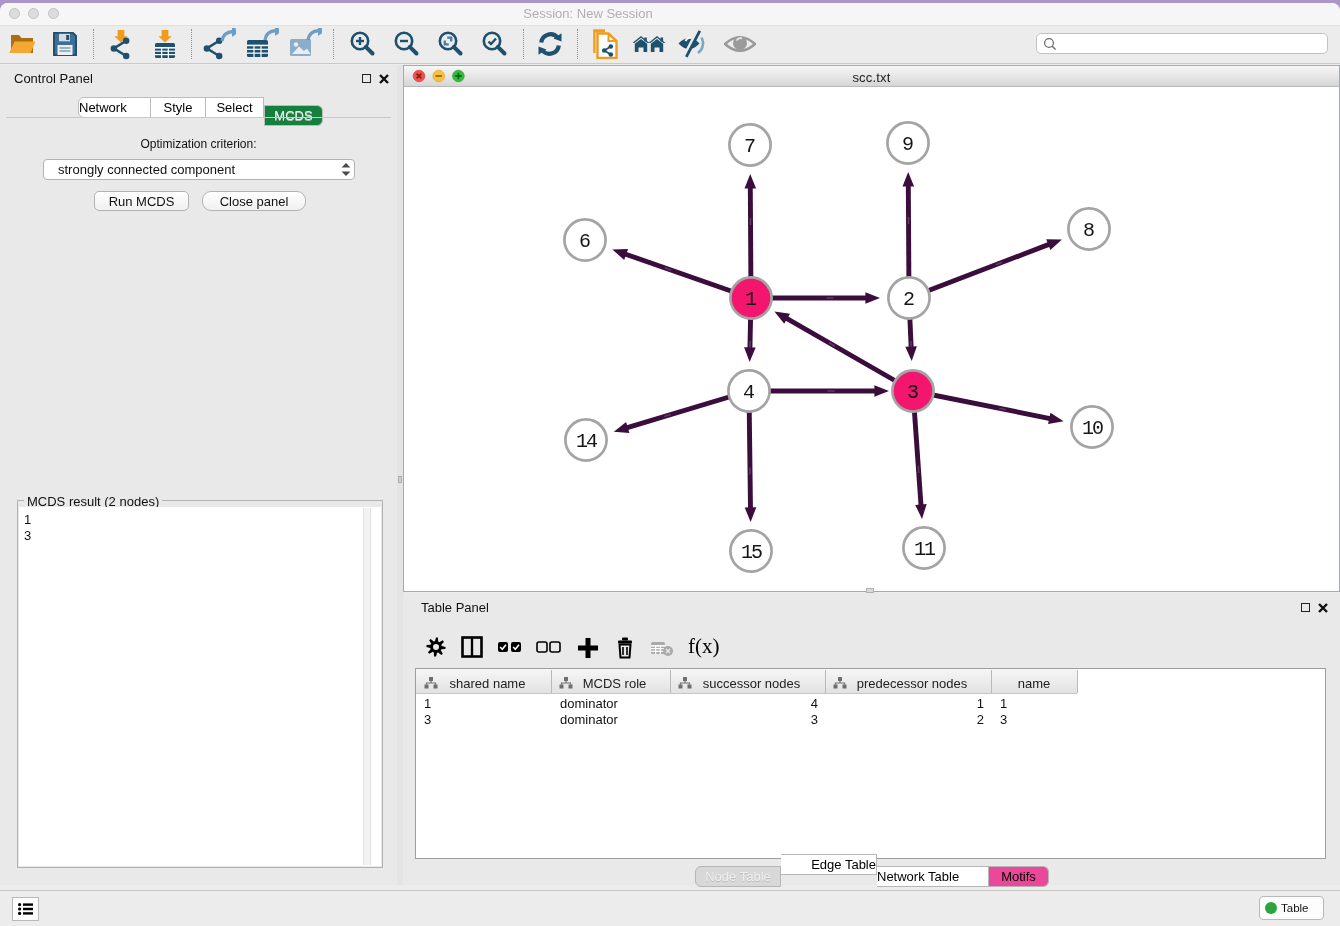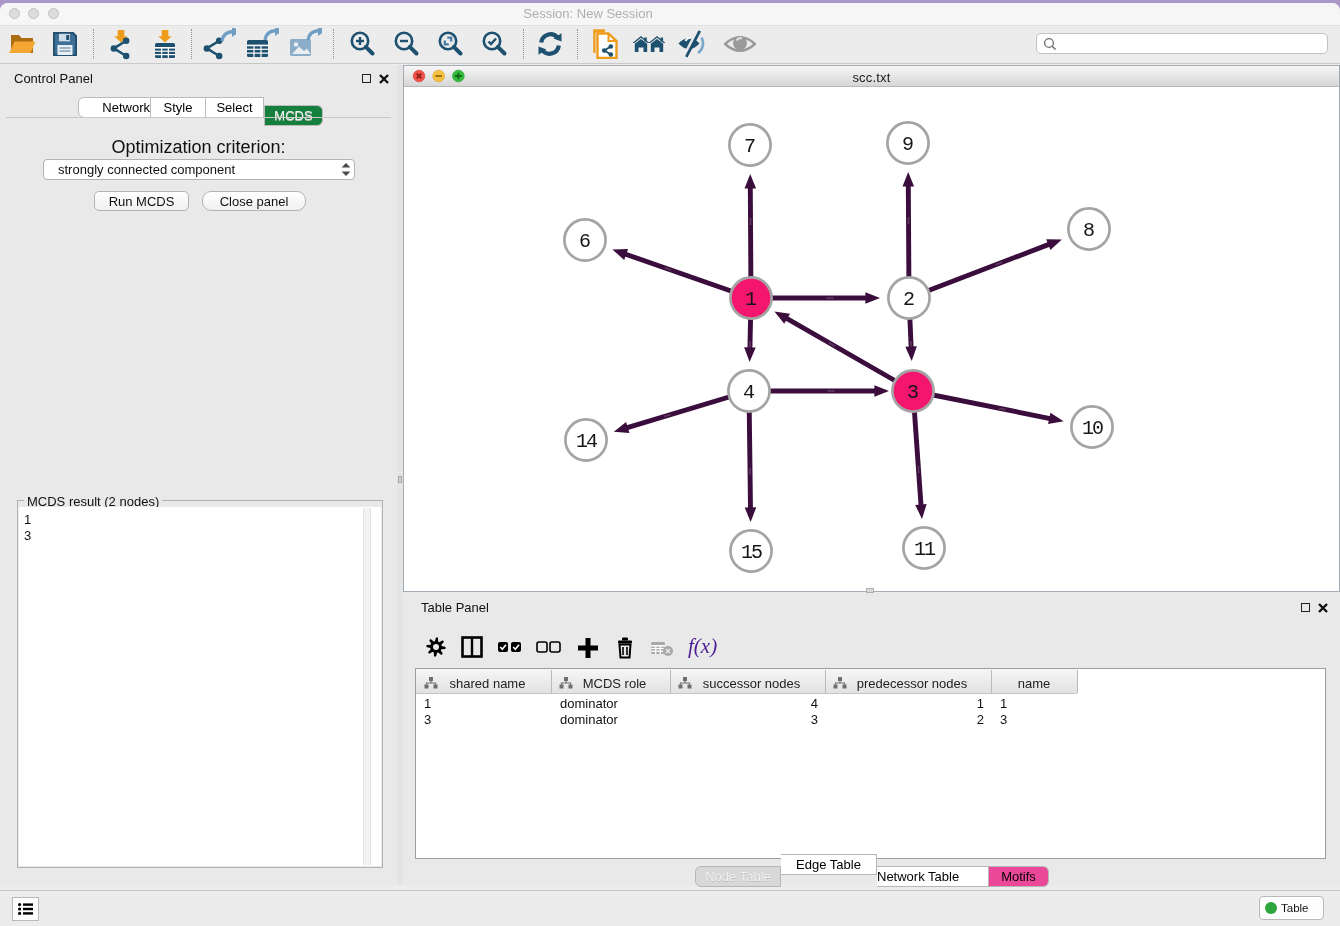--- a/index.html
+++ b/index.html
@@ -135,26 +135,26 @@
 <svg class="abs" style="left:1043px;top:37px" width="14" height="14" viewBox="0 0 14 14">
     <circle cx="6" cy="6" r="4.4" fill="none" stroke="#6e6e6e" stroke-width="1.3"></circle>
     <line x1="9.2" y1="9.2" x2="12.6" y2="12.6" stroke="#6e6e6e" stroke-width="1.4"></line>
   </svg>
 <div class="abs" style="left:0;top:65px;width:397px;height:820px;background:#e9e9e9"></div>
 <div class="abs" style="left:14px;top:71px;font-size:13px;color:#111">Control Panel</div>
 <div class="abs" style="left:362px;top:74px;width:9px;height:9px;border:1.5px solid #222"></div>
 <svg class="abs" style="left:378px;top:73px" width="12" height="12" viewBox="0 0 12 12">
     <path d="M2 2 L10 10 M10 2 L2 10" stroke="#111" stroke-width="2.4"></path>
   </svg>
-<div class="abs" style="left:78px;top:97px;width:73px;height:21px;background:#fff;border:1px solid #bcbcbc;border-left:1px solid #bcbcbc;border-radius:6px 0 0 6px;color:#000;font-size:13px;text-align:right;line-height:20px">Network</div>
+<div class="abs" style="left:78px;top:97px;width:73px;height:21px;background:#fff;border:1px solid #bcbcbc;border-left:1px solid #bcbcbc;border-radius:6px 0 0 6px;color:#000;font-size:13px;text-align:left;line-height:20px">Network</div>
 <div class="abs" style="left:151px;top:97px;width:55px;height:21px;background:#fff;border:1px solid #bcbcbc;border-left:none;border-radius:0;color:#000;font-size:13px;text-align:center;line-height:20px">Style</div>
 <div class="abs" style="left:206px;top:97px;width:58px;height:21px;background:#fff;border:1px solid #bcbcbc;border-left:none;border-radius:0;color:#000;font-size:13px;text-align:center;line-height:20px">Select</div>
 <div class="abs" style="left:264px;top:105px;width:59px;height:21px;background:#15803d;border:1px solid #bcbcbc;border-radius:0 6px 6px 0;color:#f2f2f2;text-shadow:0 1px 0 #bbb;font-size:13px;text-align:center;line-height:20px">MCDS</div>
 <div class="abs" style="left:6px;top:117px;width:385px;height:1px;background:#c8c8c8"></div>
-<div class="abs" style="left:0;top:137px;width:397px;text-align:center;font-size:18px;color:#111">Optimization criterion:</div>
+<div class="abs" style="left:0;top:137px;width:397px;text-align:center;font-size:12px;color:#111">Optimization criterion:</div>
 <div class="abs" style="left:43px;top:159px;width:312px;height:21px;background:#fff;border:1px solid #b3b3b3;border-radius:4px;font-size:13px;color:#111;line-height:19px;padding-left:14px">strongly connected component</div>
 <svg class="abs" style="left:341px;top:163px" width="10" height="13" viewBox="0 0 10 13">
     <polygon points="5,0 9.4,4.6 0.6,4.6" fill="#4a4a4a"></polygon>
     <polygon points="5,13 9.4,8.4 0.6,8.4" fill="#4a4a4a"></polygon>
   </svg>
 <div class="abs" style="left:94px;top:191px;width:95px;height:20px;background:linear-gradient(#ffffff,#f0f0f0);border:1px solid #b3b3b3;border-radius:5px;font-size:13px;color:#111;text-align:center;line-height:19px">Run MCDS</div>
 <div class="abs" style="left:202px;top:191px;width:104px;height:20px;background:linear-gradient(#ffffff,#f0f0f0);border:1px solid #b3b3b3;border-radius:9px;font-size:13px;color:#111;text-align:center;line-height:19px">Close panel</div>
 <div class="abs" style="left:17px;top:500px;width:366px;height:368px;border:1px solid #b2b2b2"></div>
 <div class="abs" style="left:24px;top:494px;background:#e9e9e9;padding:0 3px;font-size:13px;color:#111">MCDS result (2 nodes)</div>
 <div class="abs" style="left:19px;top:507px;width:362px;height:359px;background:#fff"></div>
@@ -276,21 +276,21 @@
 <svg style="position:absolute;left:650.0px;top:639.0px" width="24" height="18" viewBox="0 0 24 18">
     <rect x="1" y="3" width="14" height="12" rx="1.5" fill="#a9a9a9"></rect>
     <line x1="5.666666666666667" y1="6.84" x2="5.666666666666667" y2="15" stroke="#fff" stroke-width="1.2"></line>
     <line x1="10.333333333333334" y1="6.84" x2="10.333333333333334" y2="15" stroke="#fff" stroke-width="1.2"></line>
     <line x1="1" y1="9.56" x2="15" y2="9.56" stroke="#fff" stroke-width="1.2"></line>
     <line x1="1" y1="12.280000000000001" x2="15" y2="12.280000000000001" stroke="#fff" stroke-width="1.2"></line>
     <line x1="1" y1="6.84" x2="15" y2="6.84" stroke="#fff" stroke-width="1.6"></line>
     <circle cx="18" cy="12" r="5" fill="#a9a9a9"></circle>
     <path d="M16 10 L20 14 M20 10 L16 14" stroke="#e9e9e9" stroke-width="1.5"></path>
   </svg>
-<div class="abs" style="left:688px;top:634px;font-family:'Liberation Serif',serif;font-style:italic;font-size:21px;color:#4c1d95">f(x)</div>
+<div class="abs" style="left:688px;top:634px;font-family:'Liberation Serif',serif;font-size:21px;color:#000000">f(x)</div>
 <div class="abs" style="left:415px;top:668px;width:911px;height:191px;background:#fff;border:1px solid #9e9e9e"></div>
 <div class="abs" style="left:416px;top:669px;width:661px;height:25px;background:linear-gradient(#f6f6f6,#e2e2e2);border-bottom:1px solid #c6c6c6"></div>
 <div class="abs" style="left:1077px;top:670px;width:1px;height:23px;background:#b9b9b9"></div>
 <div class="abs" style="left:416px;top:676px;width:135px;text-align:center;font-size:13px;color:#222"><span style="padding-left:8px">shared name</span></div>
 <svg style="position:absolute;left:424px;top:677px" width="14" height="12" viewBox="0 0 14 12">
     <rect x="5" y="0" width="4" height="4" fill="#6e6e6e"></rect>
     <rect x="0.5" y="7.5" width="4" height="4" fill="#6e6e6e"></rect>
     <rect x="9.5" y="7.5" width="4" height="4" fill="#6e6e6e"></rect>
     <path d="M7 4 L7 6 M2.5 7.5 L2.5 6 L11.5 6 L11.5 7.5" stroke="#6e6e6e" stroke-width="1.2" fill="none"></path>
   </svg>
@@ -324,21 +324,21 @@
 <div class="abs" style="left:560px;top:696px;font-size:13px;color:#111">dominator</div>
 <div class="abs" style="left:670px;top:696px;width:148px;text-align:right;font-size:13px;color:#111">4</div>
 <div class="abs" style="left:825px;top:696px;width:159px;text-align:right;font-size:13px;color:#111">1</div>
 <div class="abs" style="left:1000px;top:696px;font-size:13px;color:#111">1</div>
 <div class="abs" style="left:424px;top:712px;font-size:13px;color:#111">3</div>
 <div class="abs" style="left:560px;top:712px;font-size:13px;color:#111">dominator</div>
 <div class="abs" style="left:670px;top:712px;width:148px;text-align:right;font-size:13px;color:#111">3</div>
 <div class="abs" style="left:825px;top:712px;width:159px;text-align:right;font-size:13px;color:#111">2</div>
 <div class="abs" style="left:1000px;top:712px;font-size:13px;color:#111">3</div>
 <div class="abs" style="left:695px;top:866px;width:86px;height:21px;background:#d8d8d8;border:1px solid #b6b6b6;border-radius:6px 0 0 6px;color:#f0f0f0;text-shadow:0 1px 0 #bbb;font-size:13px;text-align:center;line-height:19px">Node Table</div>
-<div class="abs" style="left:781px;top:854px;width:96px;height:21px;background:#fff;border:1px solid #b6b6b6;border-left:none;border-radius:0;color:#000;font-size:13px;text-align:center;line-height:19px">Edge Table</div>
+<div class="abs" style="left:781px;top:854px;width:96px;height:21px;background:#fff;border:1px solid #b6b6b6;border-left:none;border-radius:0;color:#000;font-size:13px;text-align:right;line-height:19px">Edge Table</div>
 <div class="abs" style="left:877px;top:866px;width:112px;height:21px;background:#fff;border:1px solid #b6b6b6;border-left:none;border-radius:0;color:#000;font-size:13px;text-align:left;line-height:19px">Network Table</div>
 <div class="abs" style="left:989px;top:866px;width:60px;height:21px;background:#ec4899;border:1px solid #b6b6b6;border-left:none;border-radius:0 6px 6px 0;color:#000;font-size:13px;text-align:center;line-height:19px">Motifs</div>
 <div class="abs" style="left:0;top:890px;width:1340px;height:36px;background:#ececec;border-top:1px solid #c6c6c6"></div>
 <div class="abs" style="left:12px;top:897px;width:27px;height:24px;background:#fdfdfd;border:1px solid #b9b9b9"></div>
 <svg class="abs" style="left:18px;top:903px" width="15" height="12" viewBox="0 0 15 12">
     <circle cx="1.6" cy="1.6" r="1.6" fill="#000"></circle>
     <rect x="5" y="0.4" width="10" height="2.4" fill="#000"></rect>
     <circle cx="1.6" cy="6" r="1.6" fill="#000"></circle>
     <rect x="5" y="4.8" width="10" height="2.4" fill="#000"></rect>
     <circle cx="1.6" cy="10.4" r="1.6" fill="#000"></circle>

